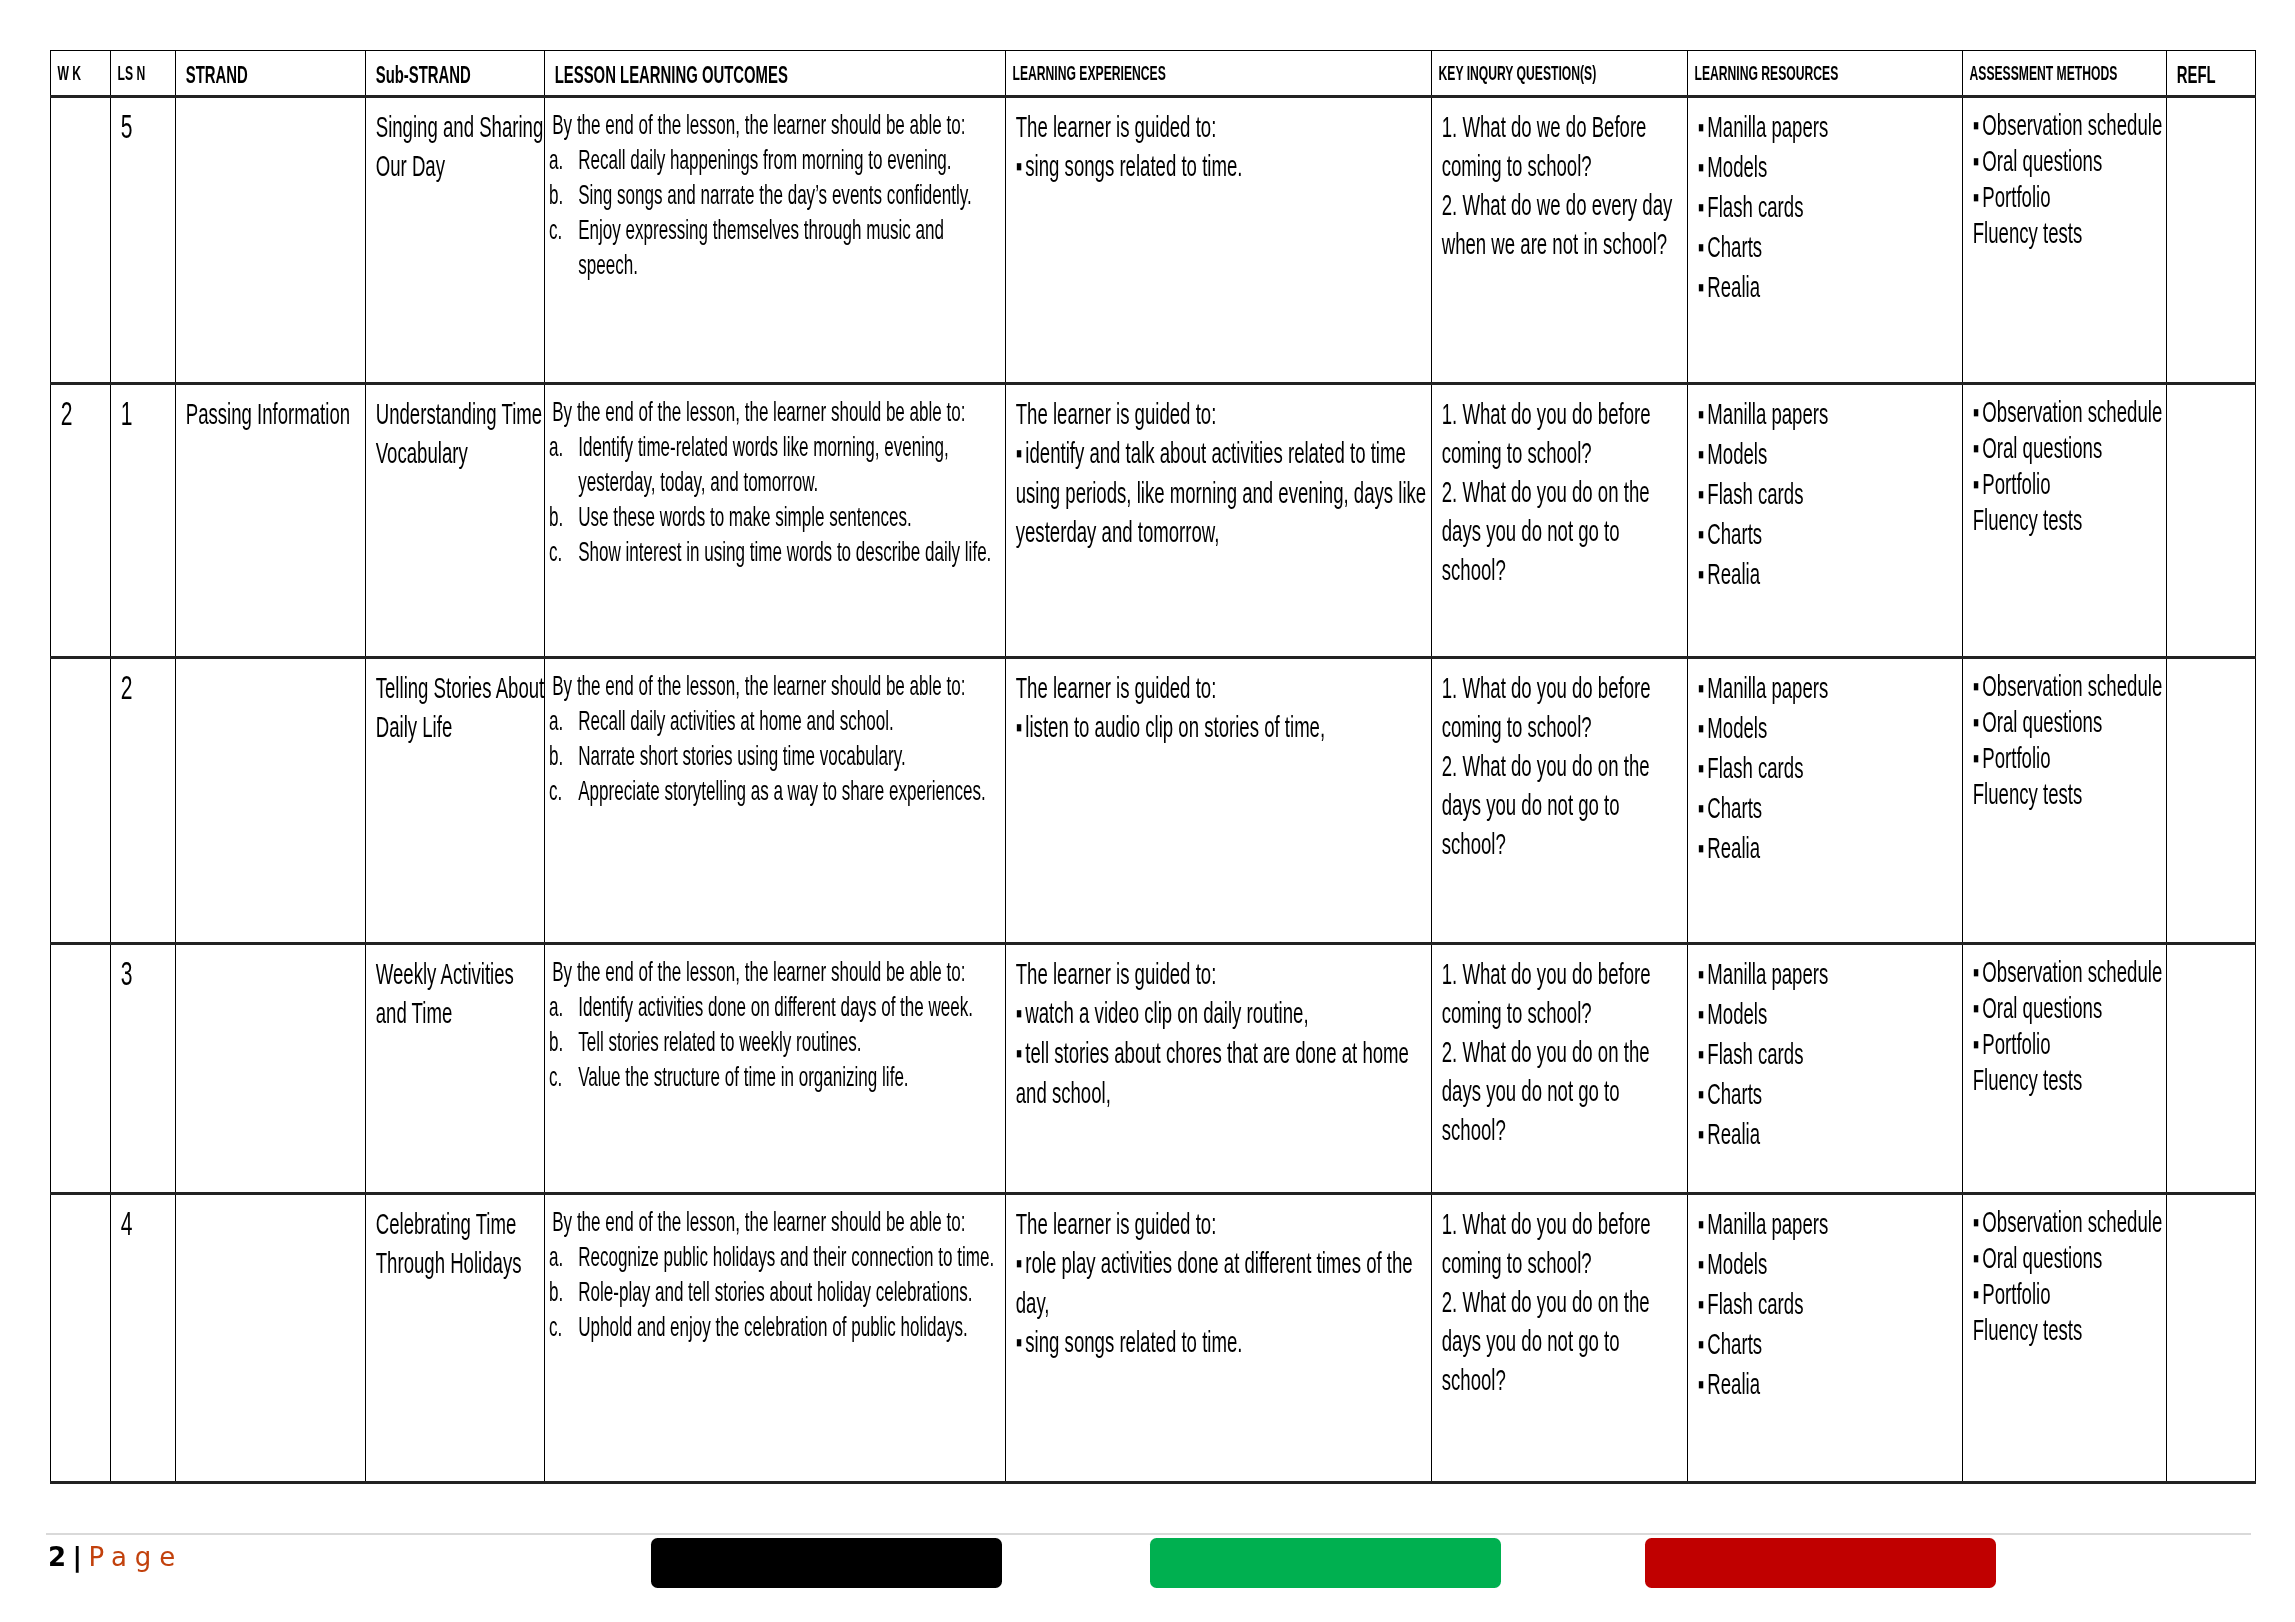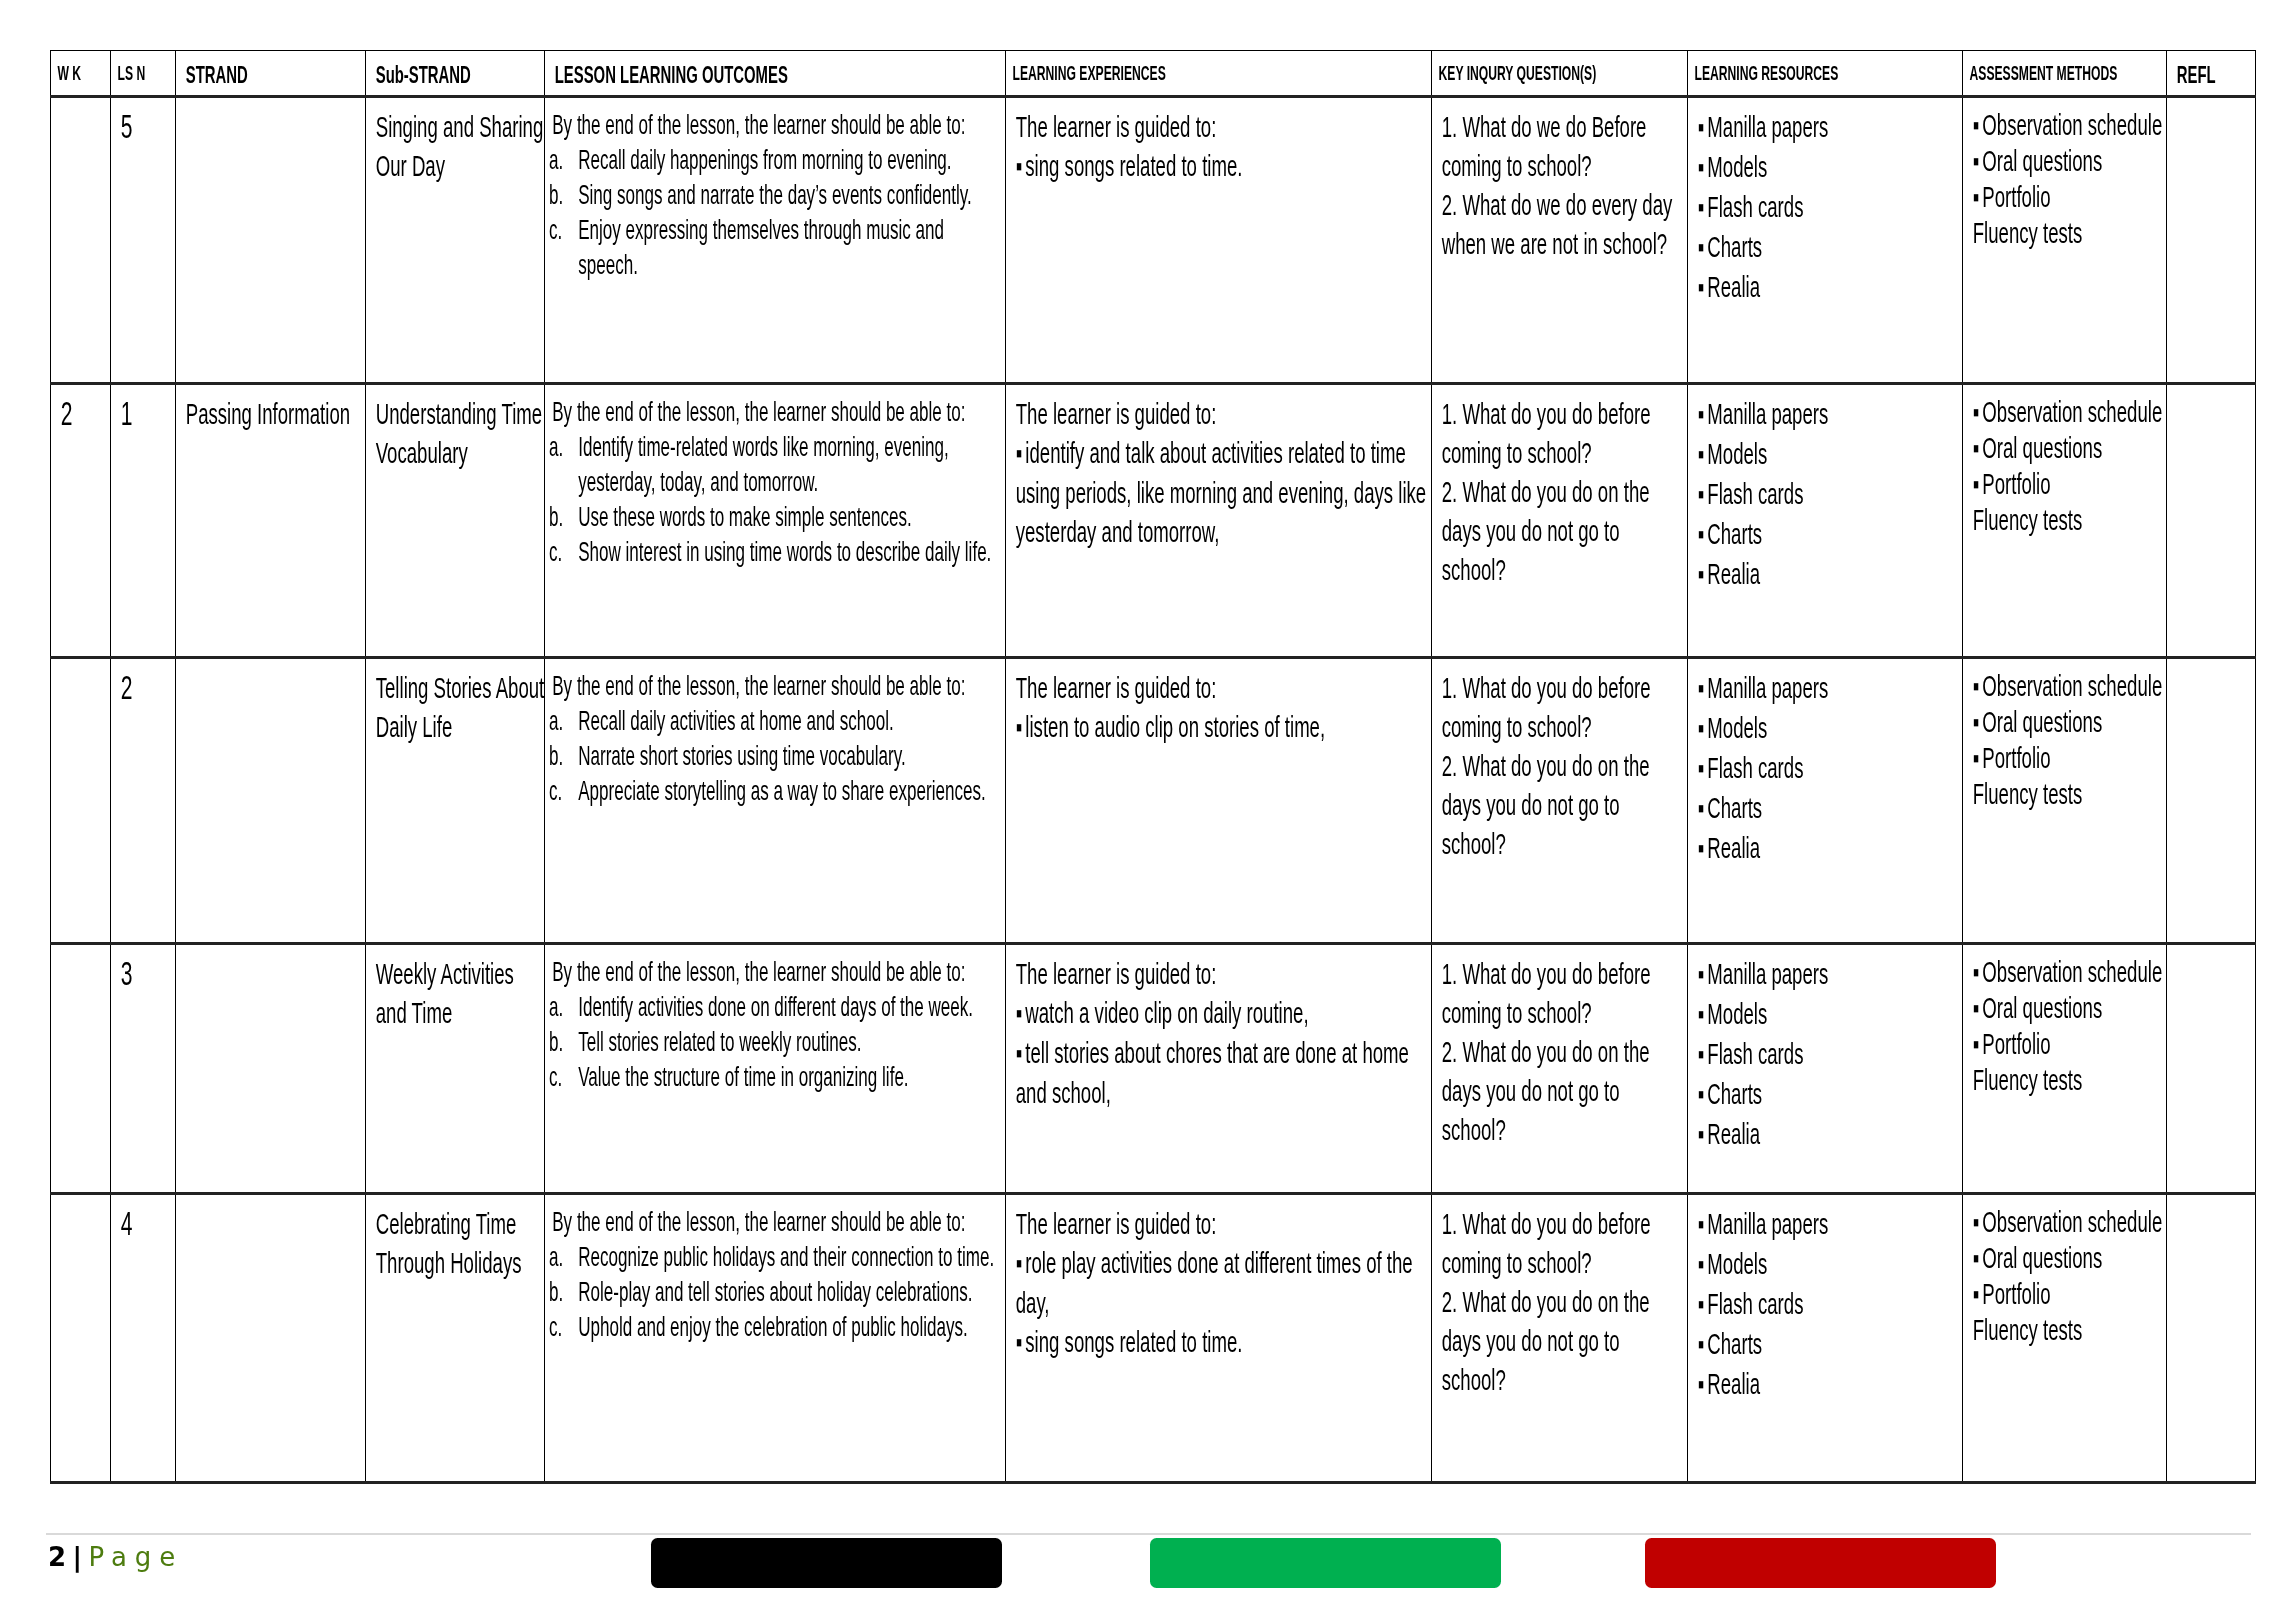--- a/index.html
+++ b/index.html
@@ -27,21 +27,21 @@
   .lo-intro { font-size: 27.5px; line-height: 35px; padding-left: 5.2px; }
   .lo-list { margin: 0; padding: 0; list-style: none; }
   .lo-list li { display: flex; font-size: 27.5px; line-height: 35px; }
   .lo-list .lt { width: 47px; flex: none; padding-left: 0; }
   .bul { display: block; }
   .bul::before { content: "\25AA"; font-size: 29px; margin-right: 5.2px; }
   .footer-line { position: absolute; left: 46px; top: 1533px; width: 2205px; height: 2px; background: #d9d9d9; }
   .page-num { position: absolute; left: 48px; top: 1542px; font-size: 26px; font-family: "DejaVu Sans", sans-serif; }
   .page-num b { color: #000; }
   .page-num .pipe { color: #000; font-weight: bold; margin: 0 6.5px; }
-  .page-num .pg { color: #4d7c0f; letter-spacing: 7.9px; }
+  .page-num .pg { color: #c2410c; letter-spacing: 7.9px; }
   .bar { position: absolute; top: 1538px; height: 50px; width: 351px; border-radius: 6.5px; }
 </style>
 </head>
 <body>
 
 <table id="scheme">
   <colgroup>
     <col style="width:60px">
       <col style="width:65px">
       <col style="width:190px">

